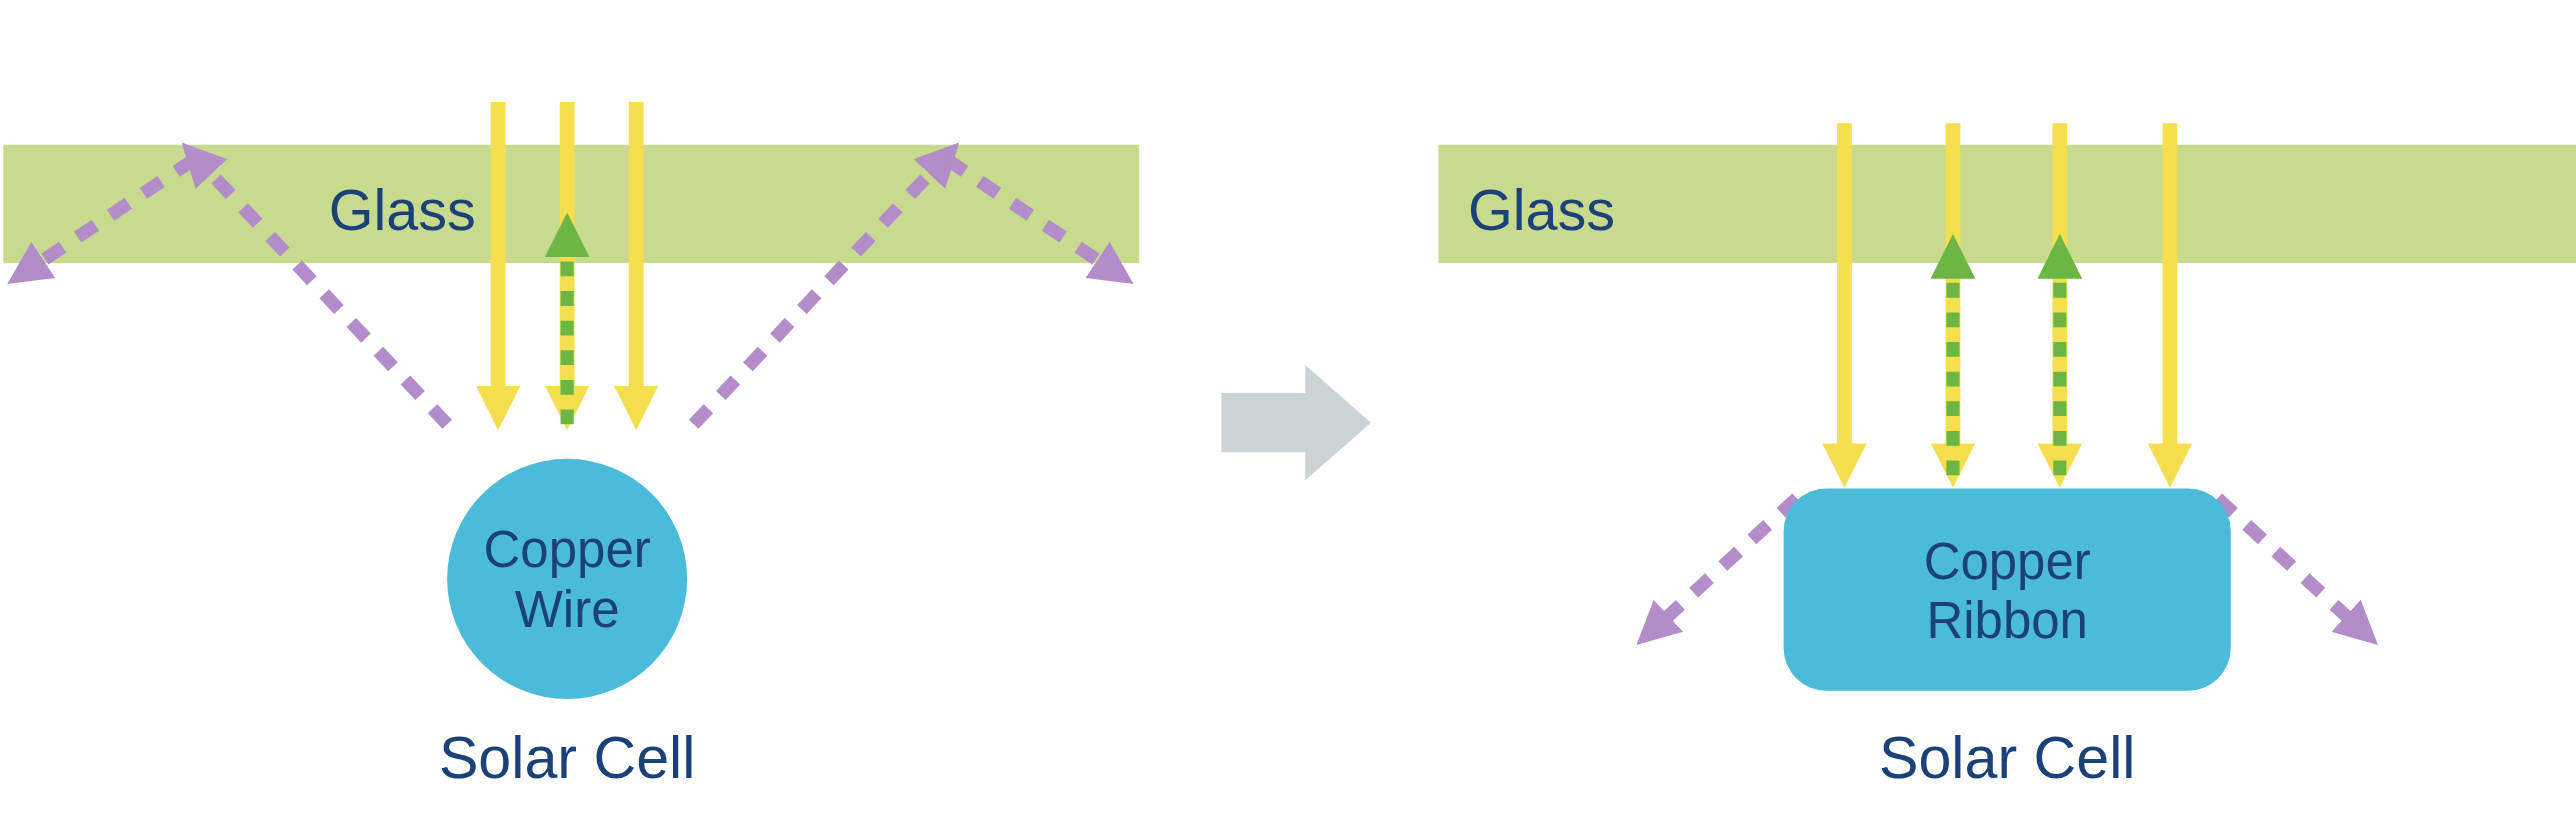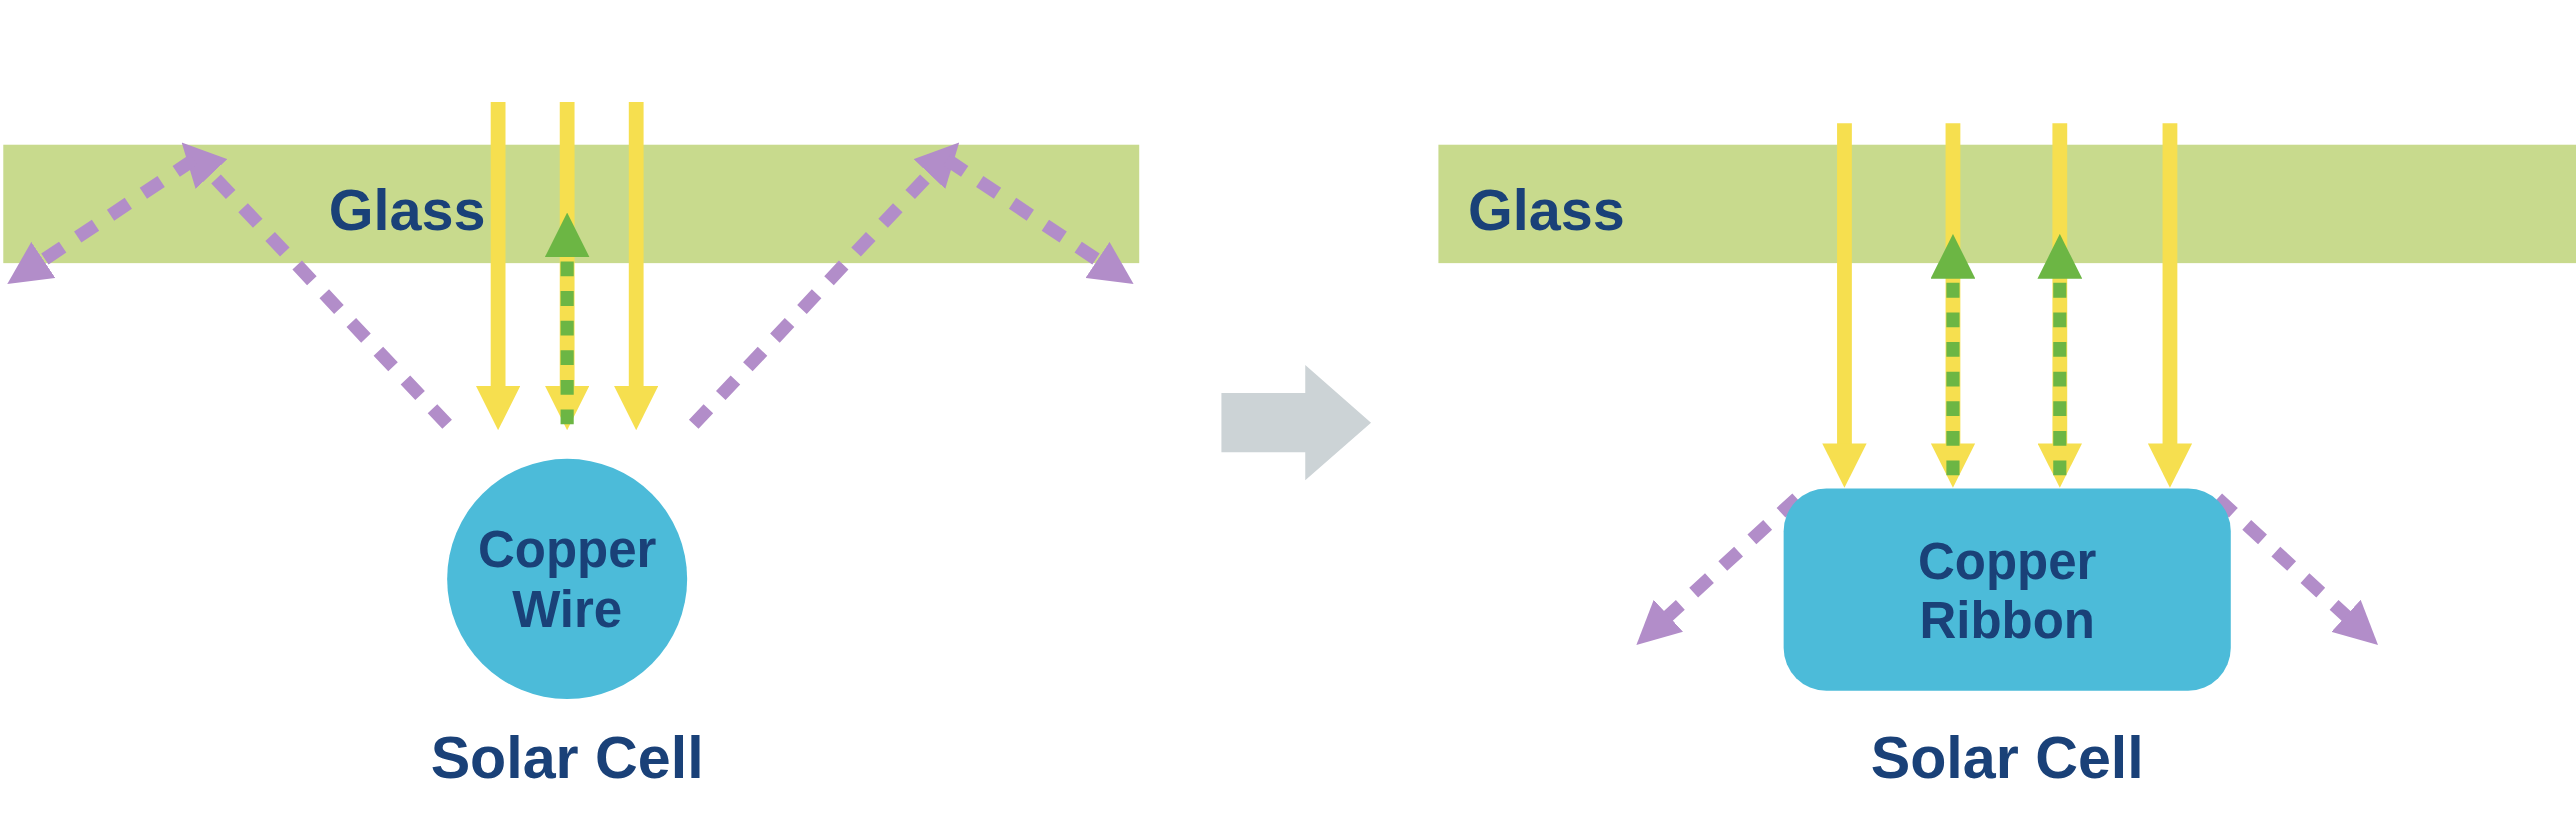--- a/index.html
+++ b/index.html
@@ -5,21 +5,20 @@
   html, body {
     margin: 0;
     padding: 0;
     background: #ffffff;
   }
   .canvas {
     width: 2576px;
     height: 819px;
     background: #ffffff;
     overflow: hidden;
-    font-weight: bold;
   }
   svg { display: block; }
   svg text {
     font-family: "Liberation Sans", sans-serif;
   }
   .glass-label { font-size: 35px; }
   .component-label { font-size: 31px; text-anchor: middle; }
   .solar-label { font-size: 36px; text-anchor: middle; }
   .sun-arrow { stroke-width: 9; fill: none; stroke-linecap: butt; }
   .green-arrow { stroke-width: 8; fill: none; stroke-dasharray: 9 9; }

